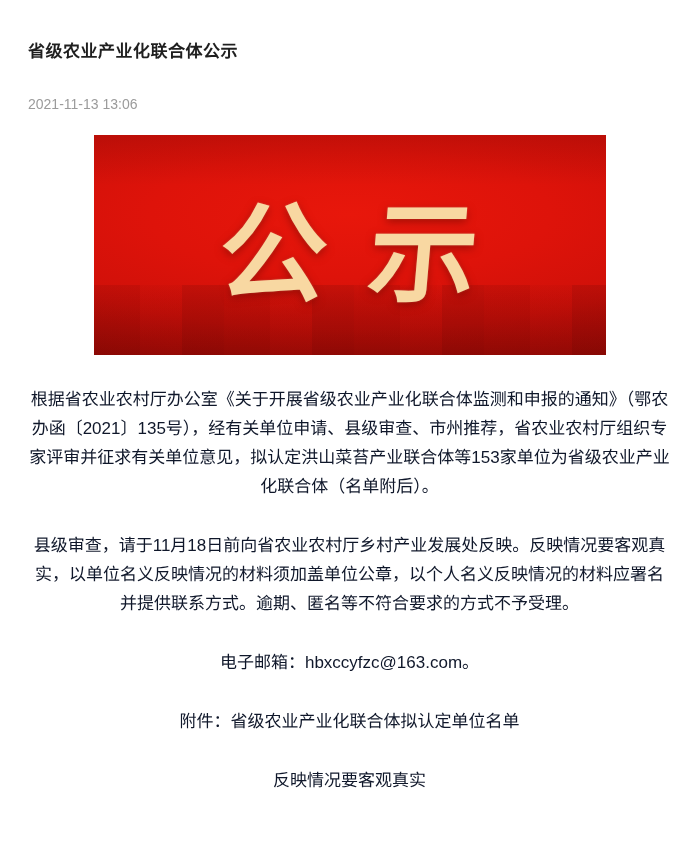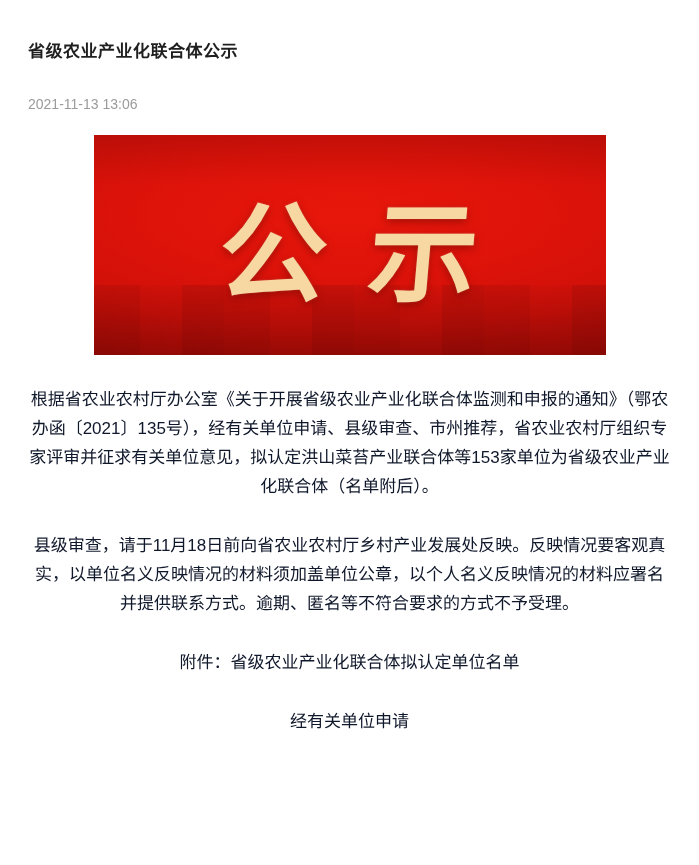--- a/index.html
+++ b/index.html
@@ -91,17 +91,18 @@
 
   <div class="publish-date">2021-11-13 13:06</div>
 
   <div class="banner">
     <span class="banner-text">公示</span>
   </div>
 
   <div class="body-text">
     <p>根据省农业农村厅办公室《关于开展省级农业产业化联合体监测和申报的通知》（鄂农办函〔2021〕135号），经有关单位申请、县级审查、市州推荐，省农业农村厅组织专家评审并征求有关单位意见，拟认定洪山菜苔产业联合体等153家单位为省级农业产业化联合体（名单附后）。</p>
     <p>县级审查，请于11月18日前向省农业农村厅乡村产业发展处反映。反映情况要客观真实，以单位名义反映情况的材料须加盖单位公章，以个人名义反映情况的材料应署名并提供联系方式。逾期、匿名等不符合要求的方式不予受理。</p>
+    <p>电子邮箱：hbxccyfzc@163.com。</p>
     <p>附件：省级农业产业化联合体拟认定单位名单</p>
-    <p>经有关单位申请</p>
+    <p>反映情况要客观真实</p>
   </div>
 
 </div>
 
 </body></html>

